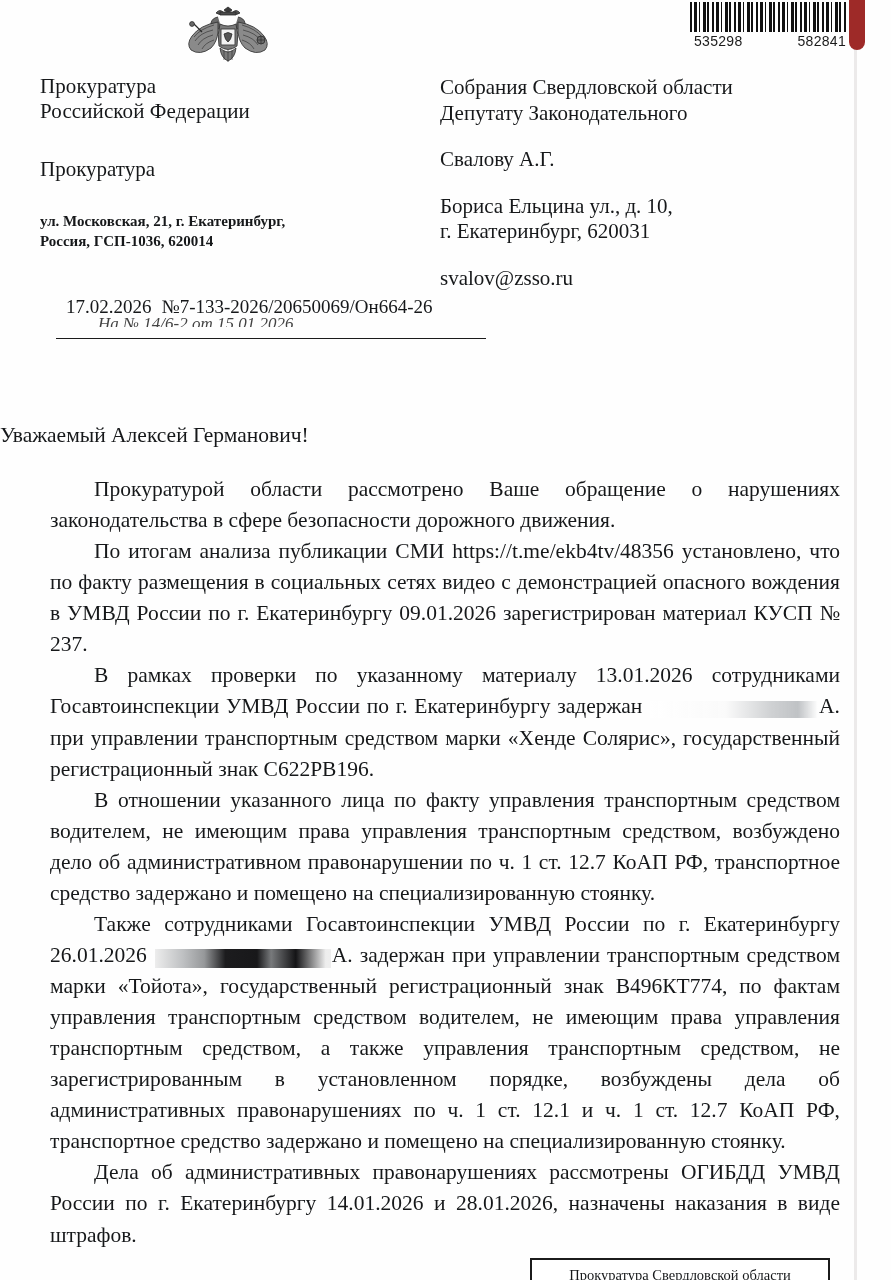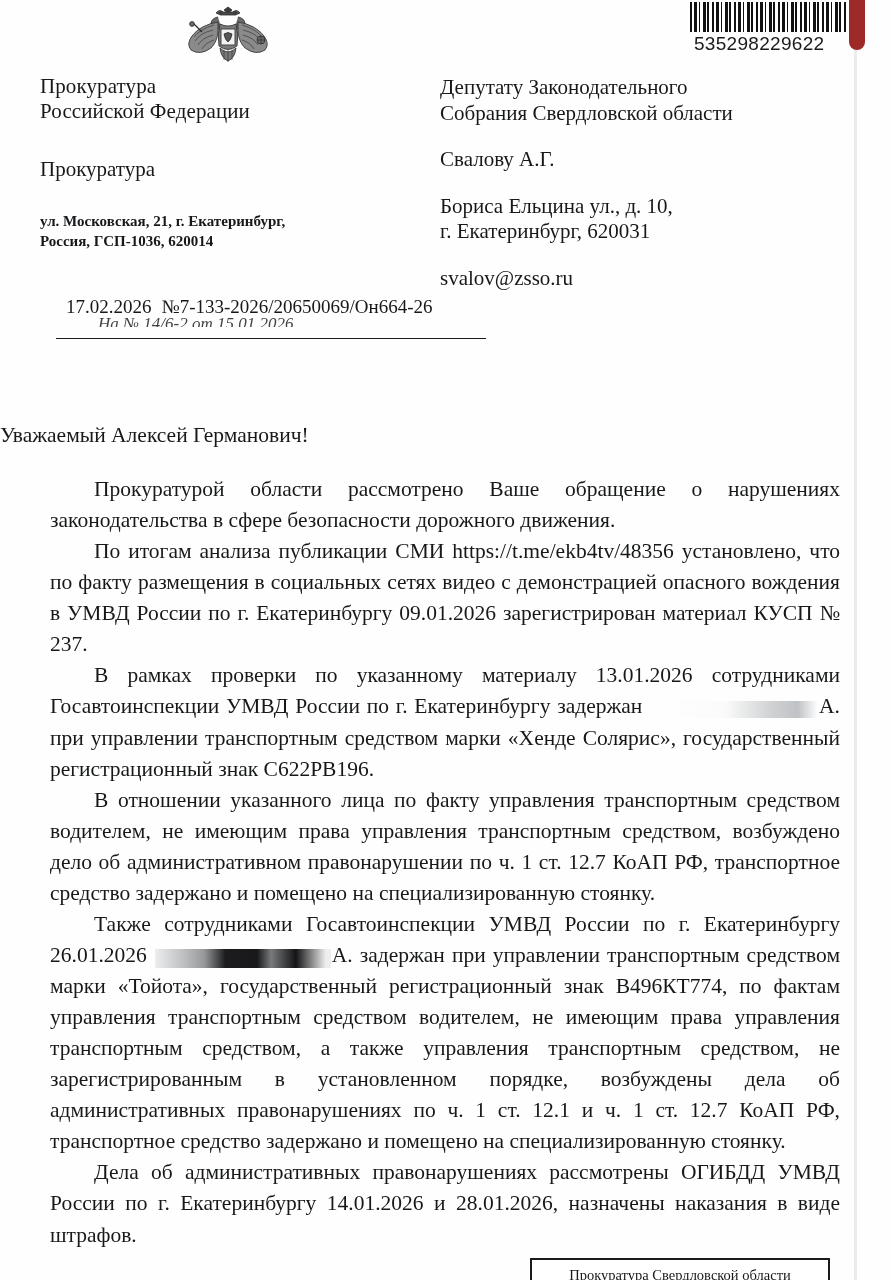--- a/index.html
+++ b/index.html
@@ -60,24 +60,25 @@
     background:
       repeating-linear-gradient(to right,
         #111 0px, #111 2px, #fff 2px, #fff 4px,
         #111 4px, #111 7px, #fff 7px, #fff 9px,
         #111 9px, #111 10px, #fff 10px, #fff 13px,
         #111 13px, #111 16px, #fff 16px, #fff 17px,
         #111 17px, #111 19px, #fff 19px, #fff 22px);
   }
   .barcode-nums {
     font-family: "Liberation Sans", sans-serif;
-    font-size: 19px;
+    font-size: 14px;
     letter-spacing: 0.3px;
     color: #1b1b1b;
     display: flex;
+    justify-content: space-between;
     padding: 1px 4px 0 4px;
   }
 
   
   .emblem {
     position: absolute;
     top: 4px;
     left: 168px;
     width: 120px;
     height: 66px;
@@ -223,21 +224,21 @@
 
 <div class="page">
 
   <div class="scrollbar-track"></div>
   <div class="scrollbar-thumb"></div>
 
   <div class="barcode-wrap">
     <div class="barcode-bars"></div>
     <div class="barcode-nums">
       <span>535298</span>
-      <span>229622</span>
+      <span>582841</span>
     </div>
   </div>
 
   <svg class="emblem" viewBox="0 0 120 66" xmlns="http://www.w3.org/2000/svg">
     <g fill="none" stroke="#2b2b2b" stroke-width="0.8">
 
       <path d="M60 3 l4 3 -4 3 -4 -3 z" fill="#3a3a3a"></path>
       <path d="M48 9 q4 -5 8 0 q-4 3 -8 0 z" fill="#555"></path>
       <path d="M64 9 q4 -5 8 0 q-4 3 -8 0 z" fill="#555"></path>
       <path d="M52 8 h16 v3 h-16 z" fill="#4a4a4a"></path>
@@ -277,22 +278,22 @@
       <div>Прокуратура</div>
     </div>
     <div class="lh-addr">
       <div>ул. Московская, 21, г. Екатеринбург,</div>
       <div>Россия, ГСП-1036, 620014</div>
     </div>
   </div>
 
   <div class="addressee">
     <div>
+      <div>Собрания Свердловской области</div>
       <div>Депутату Законодательного</div>
-      <div>Собрания Свердловской области</div>
     </div>
     <div>Свалову А.Г.</div>
     <div>
       <div>Бориса Ельцина ул., д. 10,</div>
       <div>г. Екатеринбург, 620031</div>
     </div>
     <div>svalov@zsso.ru</div>
   </div>
 
   <div class="refblock">

